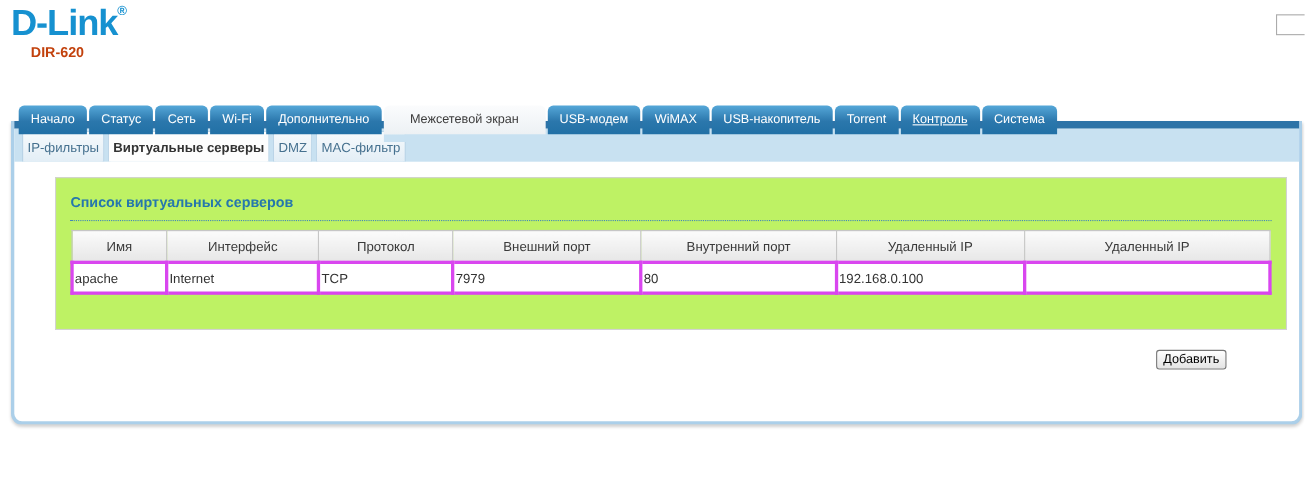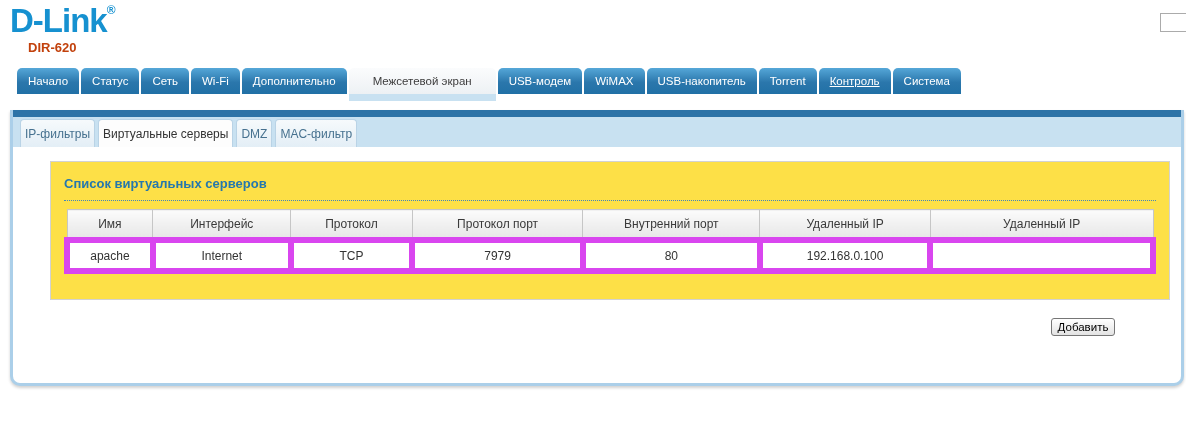--- a/index.html
+++ b/index.html
@@ -18,21 +18,21 @@
   .model{
     position:absolute;left:28px;top:40px;
     font-size:13px;font-weight:bold;color:#c2410c;
   }
   .lang-box{
     position:absolute;left:1160px;top:13px;width:34px;height:19px;
     border:1px solid #ababab;background:#fff;box-sizing:border-box;
   }
   
   .main-tabs{
-    position:absolute;left:17px;top:68px;height:26px;white-space:nowrap;z-index:5;
+    position:absolute;left:17px;top:96px;height:26px;white-space:nowrap;z-index:5;
   }
   .mtab{
     display:inline-block;vertical-align:bottom;height:26px;line-height:27px;
     padding:0 11px;margin-right:2px;border-radius:5px 5px 0 0;
     background:linear-gradient(#55a7d8,#2b77ac 55%,#2170a6);
     color:#fff;font-size:11.5px;cursor:pointer;
   }
   .mtab.active{
     background:linear-gradient(#fbfcfd,#edf1f4);
     color:#3d3d3d;padding:0 24px;
@@ -48,46 +48,46 @@
   }
   .strip{height:7px;background:#2d73a7;}
   .subband{height:30px;background:#c8e1f1;padding-left:7px;white-space:nowrap;}
   .stab{
     display:inline-block;vertical-align:bottom;height:27px;line-height:28px;
     margin-top:2px;margin-right:3px;padding:0 4px;
     border:1px solid #b9d3e6;border-bottom:none;border-radius:4px 4px 0 0;
     background:linear-gradient(#f6fafc,#e3eef6);
     color:#46718f;font-size:12px;cursor:pointer;
   }
-  .stab.active{background:#fdfdfd;color:#333;font-weight:normal;}
+  .stab.active{background:#fdfdfd;color:#333;font-weight:bold;}
   
   .inner-box{
     position:absolute;left:37px;top:51px;width:1120px;height:139px;
-    box-sizing:border-box;border:1px solid #d2d2d2;background:#fde047;
+    box-sizing:border-box;border:1px solid #d2d2d2;background:#bef264;
     padding:0 13px;
   }
   .section-title{
     margin-top:14px;padding-bottom:9px;
     font-size:13px;font-weight:bold;color:#2577ad;
     border-bottom:1px dotted #4286ba;
   }
   .desc{
     margin-top:5px;padding-left:30px;
     font-style:italic;font-size:12.5px;color:#3f3f3f;
   }
   
   table.vs{width:100%;border-collapse:collapse;margin-top:8px;}
   table.vs th{
     height:25px;background:linear-gradient(#fbfbfb,#e7e7e7);
     border:1px solid #c6c6c6;font-size:12px;color:#3a3a3a;font-weight:normal;
     text-align:center;
   }
   table.vs td{
-    height:23px;border:6px solid #d946ef;
-    font-size:12px;color:#333;text-align:center;background:#fff;
+    height:23px;border:3px solid #d946ef;
+    font-size:12px;color:#333;background:#fff;
   }
   table.vs tr[data-name="table-row"]{cursor:pointer;}
   
   .add-btn{
     position:absolute;left:1038px;top:208px;width:64px;height:18px;
     box-sizing:border-box;border:1px solid #767676;border-radius:3px;
     background:linear-gradient(#ffffff,#e3e3e3);
     font-family:inherit;font-size:11.5px;line-height:15px;color:#000;
     padding:0;text-align:center;cursor:pointer;
   }
@@ -115,21 +115,21 @@
           <col style="width: 15.7%;">
           <col style="width: 16.3%;">
           <col style="width: 15.7%;">
           <col style="width: 20.5%;">
         </colgroup>
         <thead>
           <tr data-name="table-header-row">
             <th data-name="column-header">Имя</th>
             <th data-name="column-header">Интерфейс</th>
             <th data-name="column-header">Протокол</th>
-            <th data-name="column-header">Протокол порт</th>
+            <th data-name="column-header">Внешний порт</th>
             <th data-name="column-header">Внутренний порт</th>
             <th data-name="column-header">Удаленный IP</th>
             <th data-name="column-header">Удаленный IP</th>
           </tr>
         </thead>
         <tbody>
           <tr data-name="table-row">
             <td data-name="table-cell">apache</td>
             <td data-name="table-cell">Internet</td>
             <td data-name="table-cell">TCP</td>

